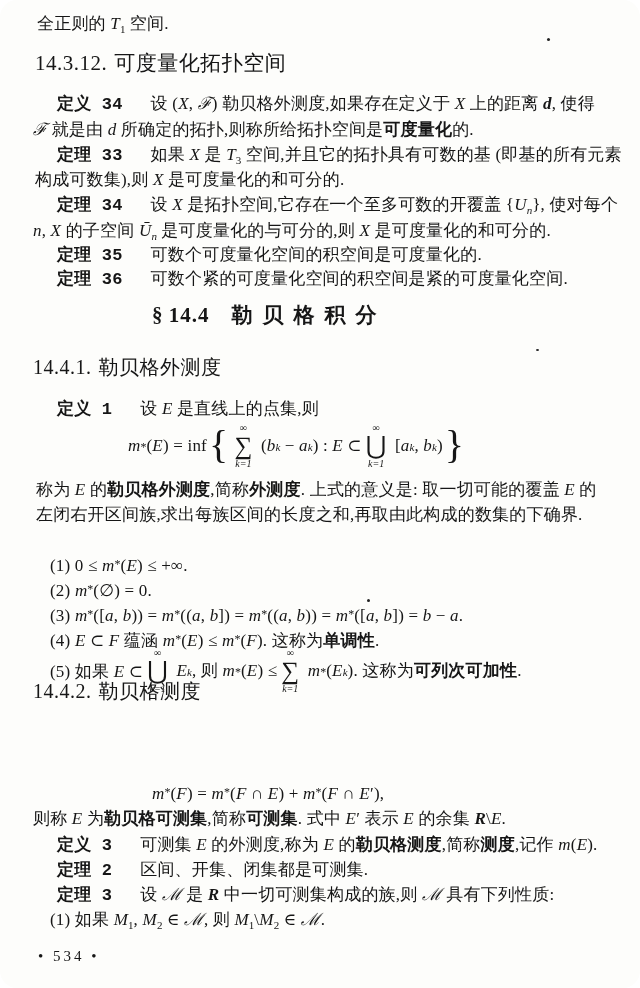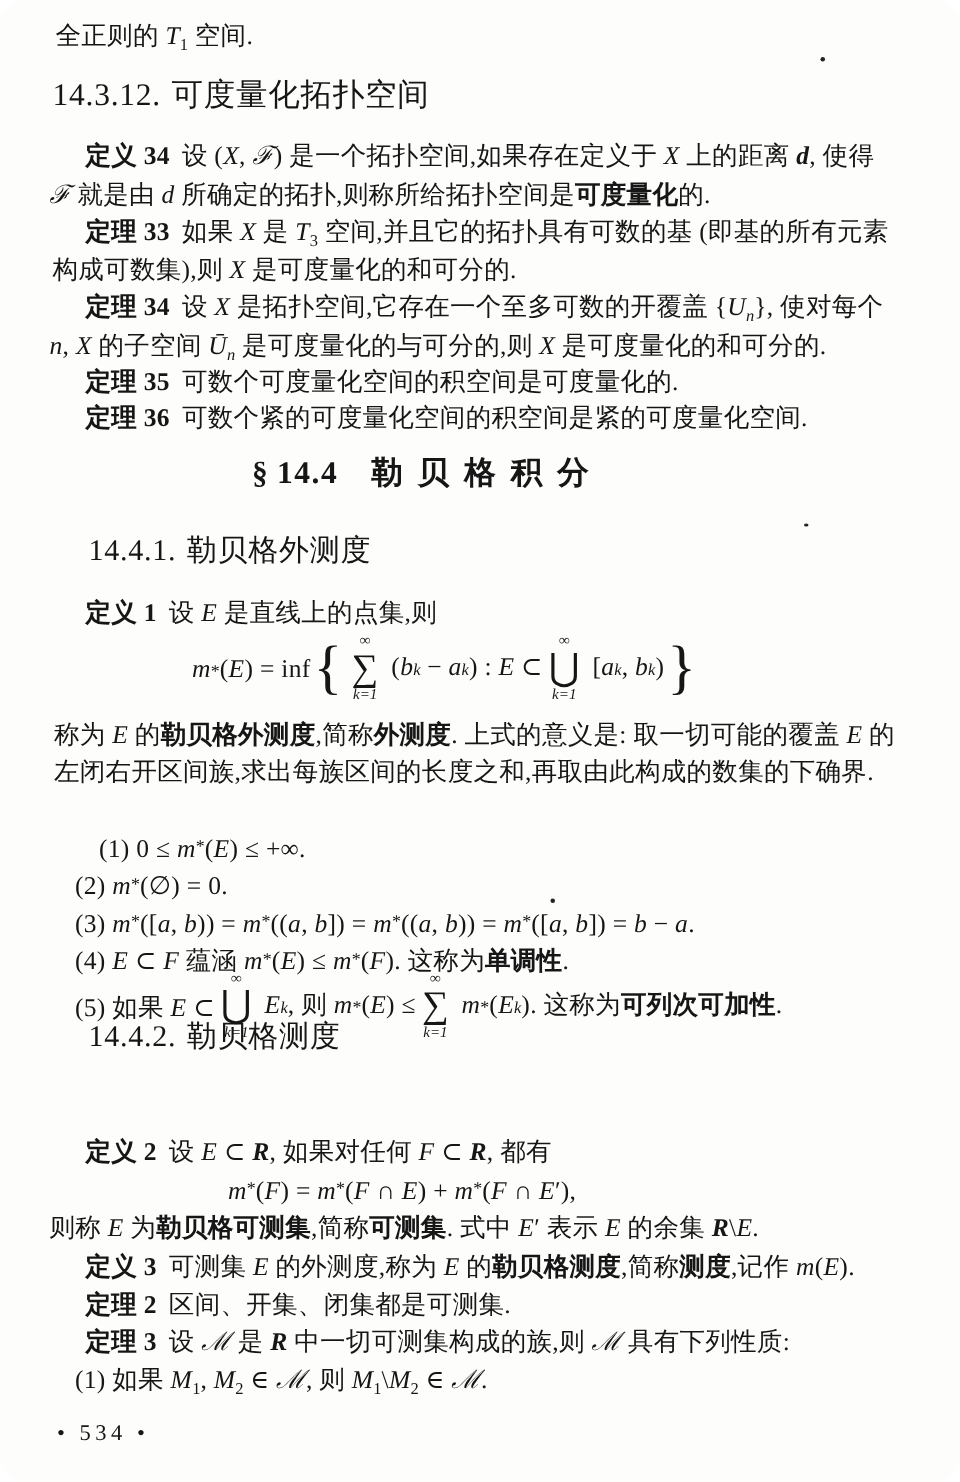--- a/index.html
+++ b/index.html
@@ -7,62 +7,62 @@
     position:relative;width:640px;height:988px;background:#fdfdfb;
     color:#161616;overflow:hidden;
     font-family:"Liberation Serif","DejaVu Serif",serif;
     font-size:17px;line-height:23px;border-radius:17px;
   }
   .line{position:absolute;white-space:nowrap;letter-spacing:.2px;}
   .b{font-weight:bold;}
   .i{font-style:italic;}
   .sb{font-size:11px;vertical-align:-4px;letter-spacing:0;}
   .sp{font-size:12px;vertical-align:3px;letter-spacing:0;}
-  .g{margin-right:8px;}
+  .g{margin-right:28px;font-family:Liberation Mono, monospace;}
   .h-sec{font-size:21px;letter-spacing:.5px;}
   .h-sec .num{margin-right:7px;margin-top:48px;}
   .h-big{font-size:21px;font-weight:bold;}
   .h-big .mark{margin-right:6px;}
   .h-big .num{margin-right:22px;letter-spacing:1px;}
   .h-big .ttl{letter-spacing:10px;}
   .h-sub{font-size:20px;letter-spacing:.5px;}
-  .h-sub .num{margin-right:7px;margin-left:26px;}
+  .h-sub .num{margin-right:7px;}
   .frow{display:flex;align-items:center;}
   .frag{display:inline-flex;align-items:baseline;white-space:pre;}
   .bigop{display:inline-flex;flex-direction:column;align-items:center;margin:0 4px;}
   .bigop .lim{font-size:10px;line-height:10px;font-style:italic;letter-spacing:0;}
   .bigop .opch{font-size:25px;line-height:26px;}
   .brace{font-size:40px;font-weight:300;line-height:40px;padding:0 2px;transform:translateY(-1px);}
   .footer{font-size:15px;letter-spacing:3px;}
   .speck{position:absolute;background:#222;border-radius:50%;}
 </style>
 </head>
 <body>
 
 <div class="page">
 
   <div class="line" style="left:37px;top:12px"><span>全正则的 </span><span class="i">T</span><span class="sb">1</span><span> 空间.</span></div>
 
   <div class="line h-sec" style="left:35px;top:52px">
     <span class="num">14.3.12.</span><span>可度量化拓扑空间</span>
   </div>
 
-  <div class="line" style="left:57px;top:92px"><span class="b g">定义 34</span><span>设 (</span><span class="i">X</span><span>, </span><span class="i">ℱ</span><span>) 是一个拓扑空间,如果存在定义于 </span><span class="i">X</span><span> 上的距离 </span><span class="b i">d</span><span>, 使得</span></div>
+  <div class="line" style="left:57px;top:92px"><span class="b g">定义 34</span><span>设 (</span><span class="i">X</span><span>, </span><span class="i">ℱ</span><span>) 勒贝格外测度,如果存在定义于 </span><span class="i">X</span><span> 上的距离 </span><span class="b i">d</span><span>, 使得</span></div>
   <div class="line" style="left:33px;top:118px"><span class="i">ℱ</span><span> 就是由 </span><span class="i">d</span><span> 所确定的拓扑,则称所给拓扑空间是</span><span class="b">可度量化</span><span>的.</span></div>
 
   <div class="line" style="left:57px;top:143px"><span class="b g">定理 33</span><span>如果 </span><span class="i">X</span><span> 是 </span><span class="i">T</span><span class="sb">3</span><span> 空间,并且它的拓扑具有可数的基 (即基的所有元素</span></div>
   <div class="line" style="left:35px;top:168px"><span>构成可数集),则 </span><span class="i">X</span><span> 是可度量化的和可分的.</span></div>
 
   <div class="line" style="left:57px;top:193px"><span class="b g">定理 34</span><span>设 </span><span class="i">X</span><span> 是拓扑空间,它存在一个至多可数的开覆盖 {</span><span class="i">U</span><span class="i sb">n</span><span>}, 使对每个</span></div>
   <div class="line" style="left:33px;top:219px"><span class="i">n</span><span>, </span><span class="i">X</span><span> 的子空间 </span><span class="i">Ū</span><span class="i sb">n</span><span> 是可度量化的与可分的,则 </span><span class="i">X</span><span> 是可度量化的和可分的.</span></div>
 
   <div class="line" style="left:57px;top:243px"><span class="b g">定理 35</span><span>可数个可度量化空间的积空间是可度量化的.</span></div>
   <div class="line" style="left:57px;top:267px"><span class="b g">定理 36</span><span>可数个紧的可度量化空间的积空间是紧的可度量化空间.</span></div>
 
-  <div class="line h-big" style="left:168px;top:304px">
+  <div class="line h-big" style="left:152px;top:304px">
     <span class="mark">§</span><span class="num">14.4</span><span class="ttl">勒贝格积分</span>
   </div>
 
   <div class="line h-sub" style="left:33px;top:356px">
     <span class="num">14.4.1.</span><span>勒贝格外测度</span>
   </div>
 
   <div class="line" style="left:57px;top:397px"><span class="b g">定义 1</span><span>设 </span><span class="i">E</span><span> 是直线上的点集,则</span></div>
 
   <div class="line frow" style="left:128px;top:423px;height:46px">
@@ -79,21 +79,21 @@
       <span class="opch">⋃</span>
       <span class="lim">k=1</span>
     </span>
     <span class="frag"><span> [</span><span class="i">a</span><span class="i sb">k</span><span>, </span><span class="i">b</span><span class="i sb">k</span><span>)</span></span>
     <span class="brace">}</span>
   </div>
 
   <div class="line" style="left:36px;top:478px"><span>称为 </span><span class="i">E</span><span> 的</span><span class="b">勒贝格外测度</span><span>,简称</span><span class="b">外测度</span><span>.  上式的意义是: 取一切可能的覆盖 </span><span class="i">E</span><span> 的</span></div>
   <div class="line" style="left:36px;top:503px"><span>左闭右开区间族,求出每族区间的长度之和,再取由此构成的数集的下确界.</span></div>
 
-  <div class="line" style="left:66px;top:553px"><span>(1) 0 ≤ </span><span class="i">m</span><span class="sp">*</span><span>(</span><span class="i">E</span><span>) ≤ +∞.</span></div>
+  <div class="line" style="left:50px;top:553px"><span>(1) 0 ≤ </span><span class="i">m</span><span class="sp">*</span><span>(</span><span class="i">E</span><span>) ≤ +∞.</span></div>
   <div class="line" style="left:50px;top:578px"><span>(2) </span><span class="i">m</span><span class="sp">*</span><span>(∅) = 0.</span></div>
   <div class="line" style="left:50px;top:603px"><span>(3) </span><span class="i">m</span><span class="sp">*</span><span>([</span><span class="i">a</span><span>, </span><span class="i">b</span><span>)) = </span><span class="i">m</span><span class="sp">*</span><span>((</span><span class="i">a</span><span>, </span><span class="i">b</span><span>]) = </span><span class="i">m</span><span class="sp">*</span><span>((</span><span class="i">a</span><span>, </span><span class="i">b</span><span>)) = </span><span class="i">m</span><span class="sp">*</span><span>([</span><span class="i">a</span><span>, </span><span class="i">b</span><span>]) = </span><span class="i">b</span><span> − </span><span class="i">a</span><span>.</span></div>
   <div class="line" style="left:50px;top:628px"><span>(4) </span><span class="i">E</span><span> ⊂ </span><span class="i">F</span><span> 蕴涵 </span><span class="i">m</span><span class="sp">*</span><span>(</span><span class="i">E</span><span>) ≤ </span><span class="i">m</span><span class="sp">*</span><span>(</span><span class="i">F</span><span>). 这称为</span><span class="b">单调性</span><span>.</span></div>
 
   <div class="line frow" style="left:50px;top:648px;height:46px">
     <span class="frag"><span>(5) 如果 </span><span class="i">E</span><span> ⊂</span></span>
     <span class="bigop">
       <span class="lim">∞</span>
       <span class="opch">⋃</span>
       <span class="lim">k=1</span>
@@ -104,21 +104,20 @@
       <span class="opch">∑</span>
       <span class="lim">k=1</span>
     </span>
     <span class="frag"><span> </span><span class="i">m</span><span class="sp">*</span><span>(</span><span class="i">E</span><span class="i sb">k</span><span>). 这称为</span><span class="b">可列次可加性</span><span>.</span></span>
   </div>
 
   <div class="line h-sub" style="left:33px;top:680px">
     <span class="num">14.4.2.</span><span>勒贝格测度</span>
   </div>
 
-  <div class="line" style="left:57px;top:756px"><span class="b g">定义 2</span><span>设 </span><span class="i">E</span><span> ⊂ </span><span class="b i">R</span><span>, 如果对任何 </span><span class="i">F</span><span> ⊂ </span><span class="b i">R</span><span>, 都有</span></div>
   <div class="line" style="left:152px;top:781px"><span class="i">m</span><span class="sp">*</span><span>(</span><span class="i">F</span><span>) = </span><span class="i">m</span><span class="sp">*</span><span>(</span><span class="i">F</span><span> ∩ </span><span class="i">E</span><span>) + </span><span class="i">m</span><span class="sp">*</span><span>(</span><span class="i">F</span><span> ∩ </span><span class="i">E</span><span>′</span><span>),</span></div>
   <div class="line" style="left:33px;top:807px"><span>则称 </span><span class="i">E</span><span> 为</span><span class="b">勒贝格可测集</span><span>,简称</span><span class="b">可测集</span><span>. 式中 </span><span class="i">E</span><span>′</span><span> 表示 </span><span class="i">E</span><span> 的余集 </span><span class="b i">R</span><span>\</span><span class="i">E</span><span>.</span></div>
 
   <div class="line" style="left:57px;top:833px"><span class="b g">定义 3</span><span>可测集 </span><span class="i">E</span><span> 的外测度,称为 </span><span class="i">E</span><span> 的</span><span class="b">勒贝格测度</span><span>,简称</span><span class="b">测度</span><span>,记作 </span><span class="i">m</span><span>(</span><span class="i">E</span><span>).</span></div>
   <div class="line" style="left:57px;top:858px"><span class="b g">定理 2</span><span>区间、开集、闭集都是可测集.</span></div>
   <div class="line" style="left:57px;top:883px"><span class="b g">定理 3</span><span>设 </span><span class="i">ℳ</span><span> 是 </span><span class="b i">R</span><span> 中一切可测集构成的族,则 </span><span class="i">ℳ</span><span> 具有下列性质:</span></div>
   <div class="line" style="left:50px;top:908px"><span>(1) 如果 </span><span class="i">M</span><span class="sb">1</span><span>, </span><span class="i">M</span><span class="sb">2</span><span> ∈ </span><span class="i">ℳ</span><span>, 则 </span><span class="i">M</span><span class="sb">1</span><span>\</span><span class="i">M</span><span class="sb">2</span><span> ∈ </span><span class="i">ℳ</span><span>.</span></div>
 
   <div class="line footer" style="left:38px;top:945px">• 534 •</div>
 

